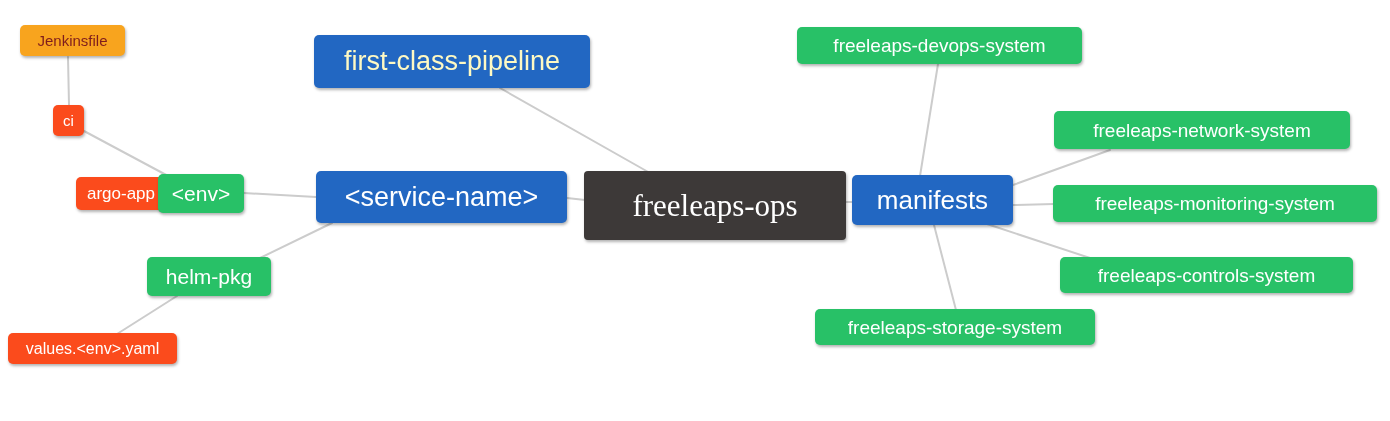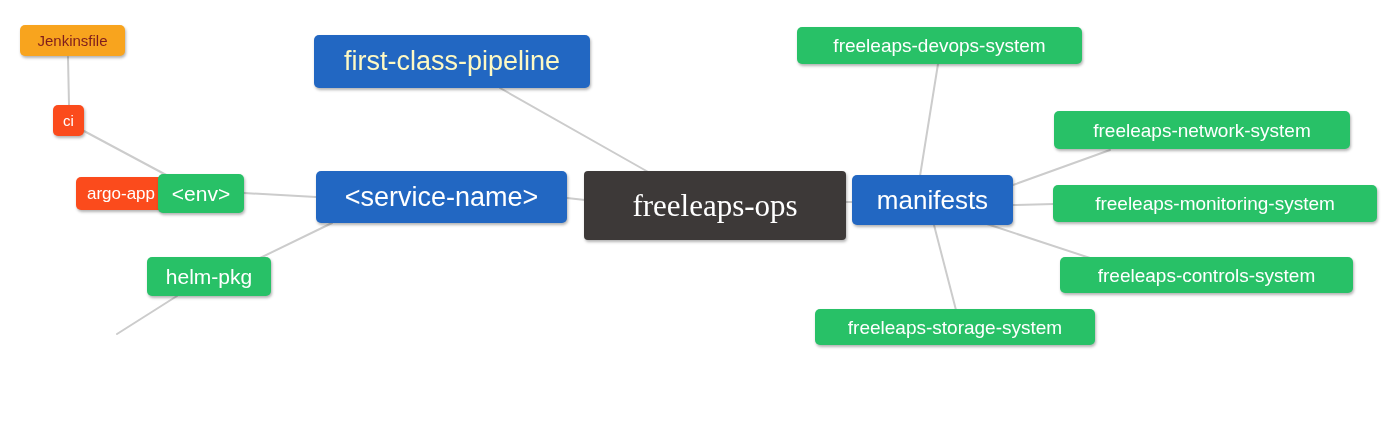--- a/index.html
+++ b/index.html
@@ -57,18 +57,19 @@
     </svg>
 <div class="node root" style="left: 584px; top: 171px; width: 262px; height: 69px; background: rgb(61, 57, 56); font-size: 31px; color: rgb(255, 255, 255);">freeleaps-ops</div>
     <div class="node" style="left: 314px; top: 35px; width: 276px; height: 53px; background: rgb(34, 103, 194); font-size: 27px; color: #fef9c3;">first-class-pipeline</div>
     <div class="node" style="left: 316px; top: 171px; width: 251px; height: 52px; background: rgb(34, 103, 194); font-size: 27px; color: rgb(255, 255, 255);">&lt;service-name&gt;</div>
     <div class="node" style="left: 852px; top: 175px; width: 161px; height: 50px; background: rgb(34, 103, 194); font-size: 26px; color: rgb(255, 255, 255);">manifests</div>
     <div class="node" style="left: 20px; top: 25px; width: 105px; height: 31px; background: rgb(248, 164, 30); font-size: 15px; color: #7f1d1d;">Jenkinsfile</div>
     <div class="node" style="left: 53px; top: 105px; width: 31px; height: 31px; background: rgb(251, 75, 28); font-size: 15px; color: rgb(255, 255, 255); text-align: right;">ci</div>
     <div class="node" style="left: 32px; top: 177px; width: 90px; height: 33px; background: rgb(251, 75, 28); font-size: 17px; color: rgb(255, 255, 255); margin-left: 44px;">argo-app</div>
     <div class="node" style="left: 158px; top: 174px; width: 86px; height: 39px; background: rgb(40, 193, 103); font-size: 21px; color: rgb(255, 255, 255);">&lt;env&gt;</div>
     <div class="node" style="left: 147px; top: 257px; width: 124px; height: 39px; background: rgb(40, 193, 103); font-size: 21px; color: rgb(255, 255, 255);">helm-pkg</div>
+    <div class="node" style="left: 8px; top: 333px; width: 169px; height: 31px; background: rgb(251, 75, 28); font-size: 16px; color: rgb(255, 255, 255);">values.&lt;env&gt;.yaml</div>
     <div class="node" style="left: 797px; top: 27px; width: 285px; height: 37px; background: rgb(40, 193, 103); font-size: 19px; color: rgb(255, 255, 255);">freeleaps-devops-system</div>
     <div class="node" style="left: 1054px; top: 111px; width: 296px; height: 38px; background: rgb(40, 193, 103); font-size: 19px; color: rgb(255, 255, 255);">freeleaps-network-system</div>
     <div class="node" style="left: 1053px; top: 185px; width: 324px; height: 37px; background: rgb(40, 193, 103); font-size: 19px; color: rgb(255, 255, 255);">freeleaps-monitoring-system</div>
     <div class="node" style="left: 1060px; top: 257px; width: 293px; height: 36px; background: rgb(40, 193, 103); font-size: 19px; color: rgb(255, 255, 255);">freeleaps-controls-system</div>
     <div class="node" style="left: 815px; top: 309px; width: 280px; height: 36px; background: rgb(40, 193, 103); font-size: 19px; color: rgb(255, 255, 255);">freeleaps-storage-system</div>
   </div>
 
 </body></html>

